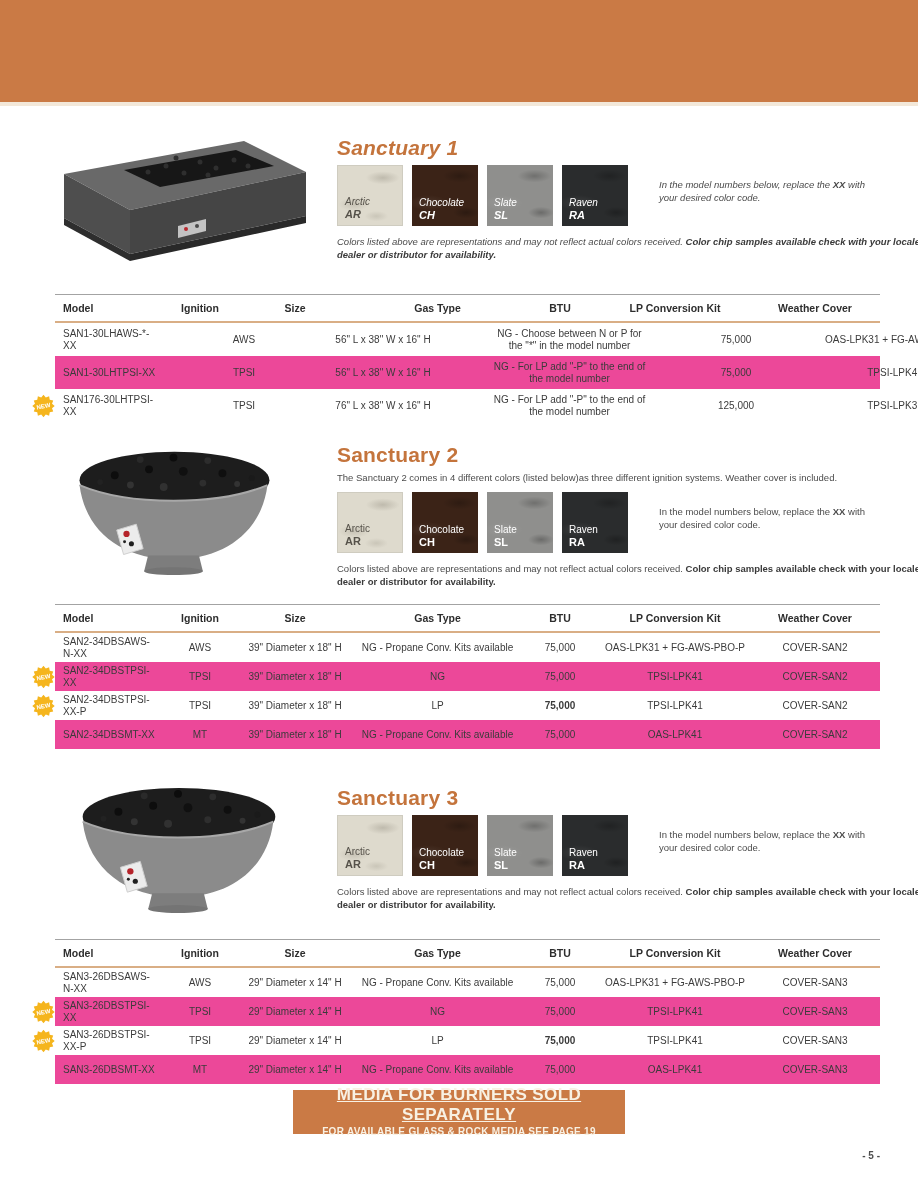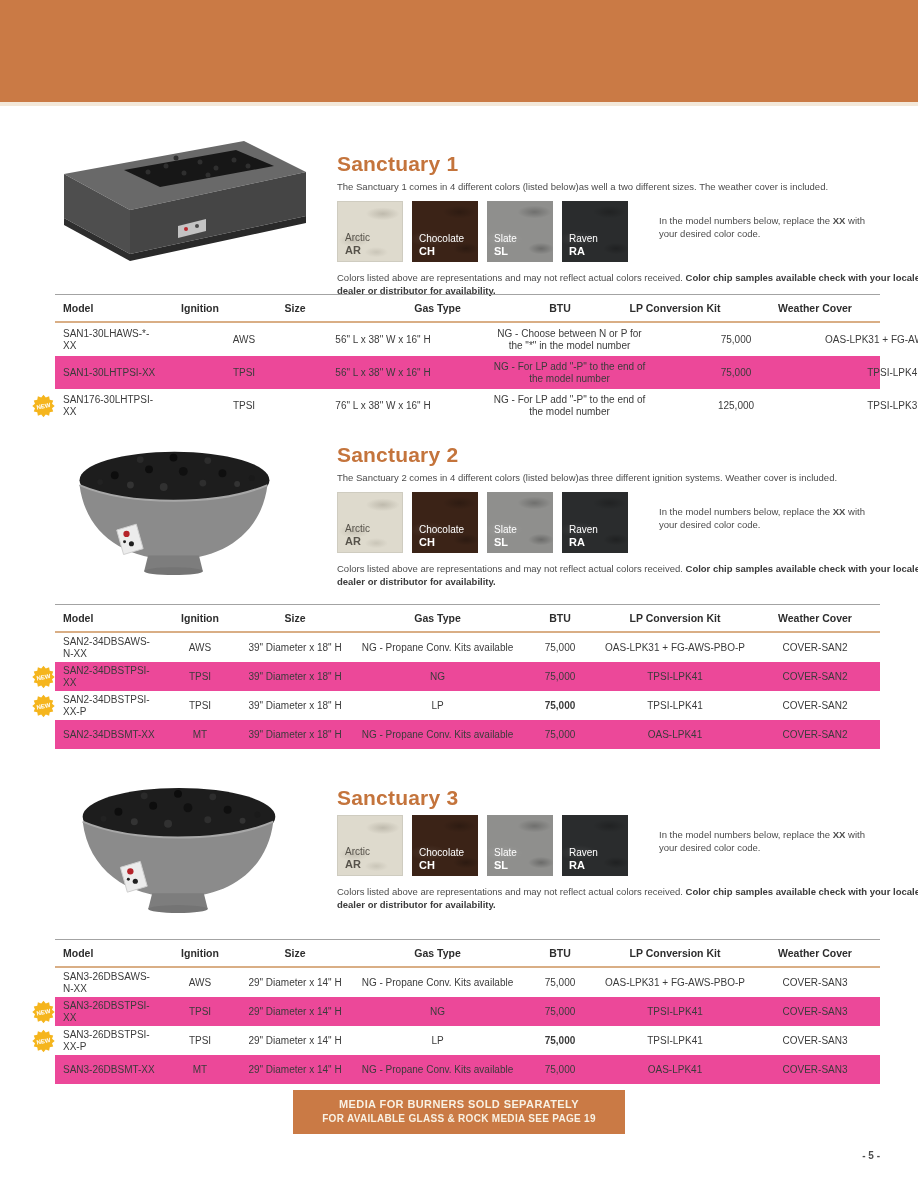--- a/index.html
+++ b/index.html
@@ -14,21 +14,21 @@
   
   .section{position:absolute;left:0;width:918px;}
   .s1{top:128px;height:300px;}
   .s2{top:438px;height:310px;}
   .s3{top:776px;height:306px;}
   .prod{position:absolute;}
   .s1 .prod{left:48px;top:0;}
   .s2 .prod{left:56px;top:2px;}
   .s3 .prod{left:58px;top:0;}
   .content{position:absolute;left:337px;width:560px;}
-  .s1 .content{top:24px;}
+  .s1 .content{top:8px;font-style:italic;}
   .s2 .content{top:5px;}
   .s3 .content{top:10px;}
   .title{margin:0 0 5px 0;font-size:21px;font-weight:bold;color:#c4743c;letter-spacing:.2px;}
   .desc{margin:0 0 9px 0;font-size:9.5px;color:#4b4b4b;white-space:nowrap;}
   .swatch-line{display:flex;align-items:flex-start;}
   .swatch-row{display:flex;}
   .swatch{width:66px;height:61px;margin-right:9px;position:relative;box-sizing:border-box;}
   .swatch.light{border:1px solid #cfccc0;}
   .swatch::after{content:"";position:absolute;inset:0;
     background:
@@ -58,21 +58,21 @@
   .tcell{font-size:10px;color:#3b3b3b;text-align:center;line-height:1.2;padding:0 5px;}
   .tcell.h{font-size:10.5px;font-weight:bold;color:#2d2d2d;}
   .tcell.model{text-align:left;padding-left:8px;}
   .tcell.bold{font-weight:bold;}
   .new-badge{position:absolute;left:-23px;top:50%;transform:translateY(-50%);
     width:23px;height:23px;}
   
   .footer-banner{position:absolute;left:50%;transform:translateX(-50%);top:1090px;
     width:332px;height:44px;background:#ca7a45;color:#f8f1e3;text-align:center;
     display:flex;flex-direction:column;justify-content:center;}
-  .fb1{font-size:11px;font-weight:bold;letter-spacing:.4px;line-height:1.2;}
+  .fb1{font-size:17px;font-weight:bold;letter-spacing:.4px;line-height:1.2;text-decoration:underline;}
   .fb2{font-size:10px;font-weight:bold;letter-spacing:.3px;line-height:1.4;}
   .page-num{position:absolute;right:38px;top:1150px;font-size:10px;font-weight:bold;color:#4d4d4d;}
 </style>
 </head>
 <body>
 
 <div class="top-band"></div>
 
 <section class="section s1">
   <div class="prod">
@@ -94,21 +94,20 @@
       <polygon points="82,82 258,44 258,88 82,126" fill="#454545"></polygon>
       <polygon points="16,90 82,126 82,133 16,97" fill="#2e2e2e"></polygon>
       <polygon points="82,126 258,88 258,95 82,133" fill="#292929"></polygon>
       <polygon points="130,98 158,91 158,103 130,110" fill="#c3c3c3"></polygon>
       <circle cx="138" cy="101" r="2" fill="#b8272e"></circle>
       <circle cx="149" cy="98" r="2" fill="#4a4a4a"></circle>
     </svg>
   </div>
   <div class="content">
     <h2 class="title">Sanctuary 1</h2>
-    <p class="desc">The Sanctuary 1 comes in 4 different colors (listed below)as well a two different sizes. The weather cover is included.</p>
     <div class="swatch-line">
       <div class="swatch-row">
           <div class="swatch light" style="background: rgb(222, 218, 205); color: rgb(86, 82, 74);">
             <div class="sw-name">Arctic</div>
             <div class="sw-code">AR</div>
           </div>
           <div class="swatch" style="background: rgb(59, 35, 23); color: rgb(255, 255, 255);">
             <div class="sw-name">Chocolate</div>
             <div class="sw-code">CH</div>
           </div>

